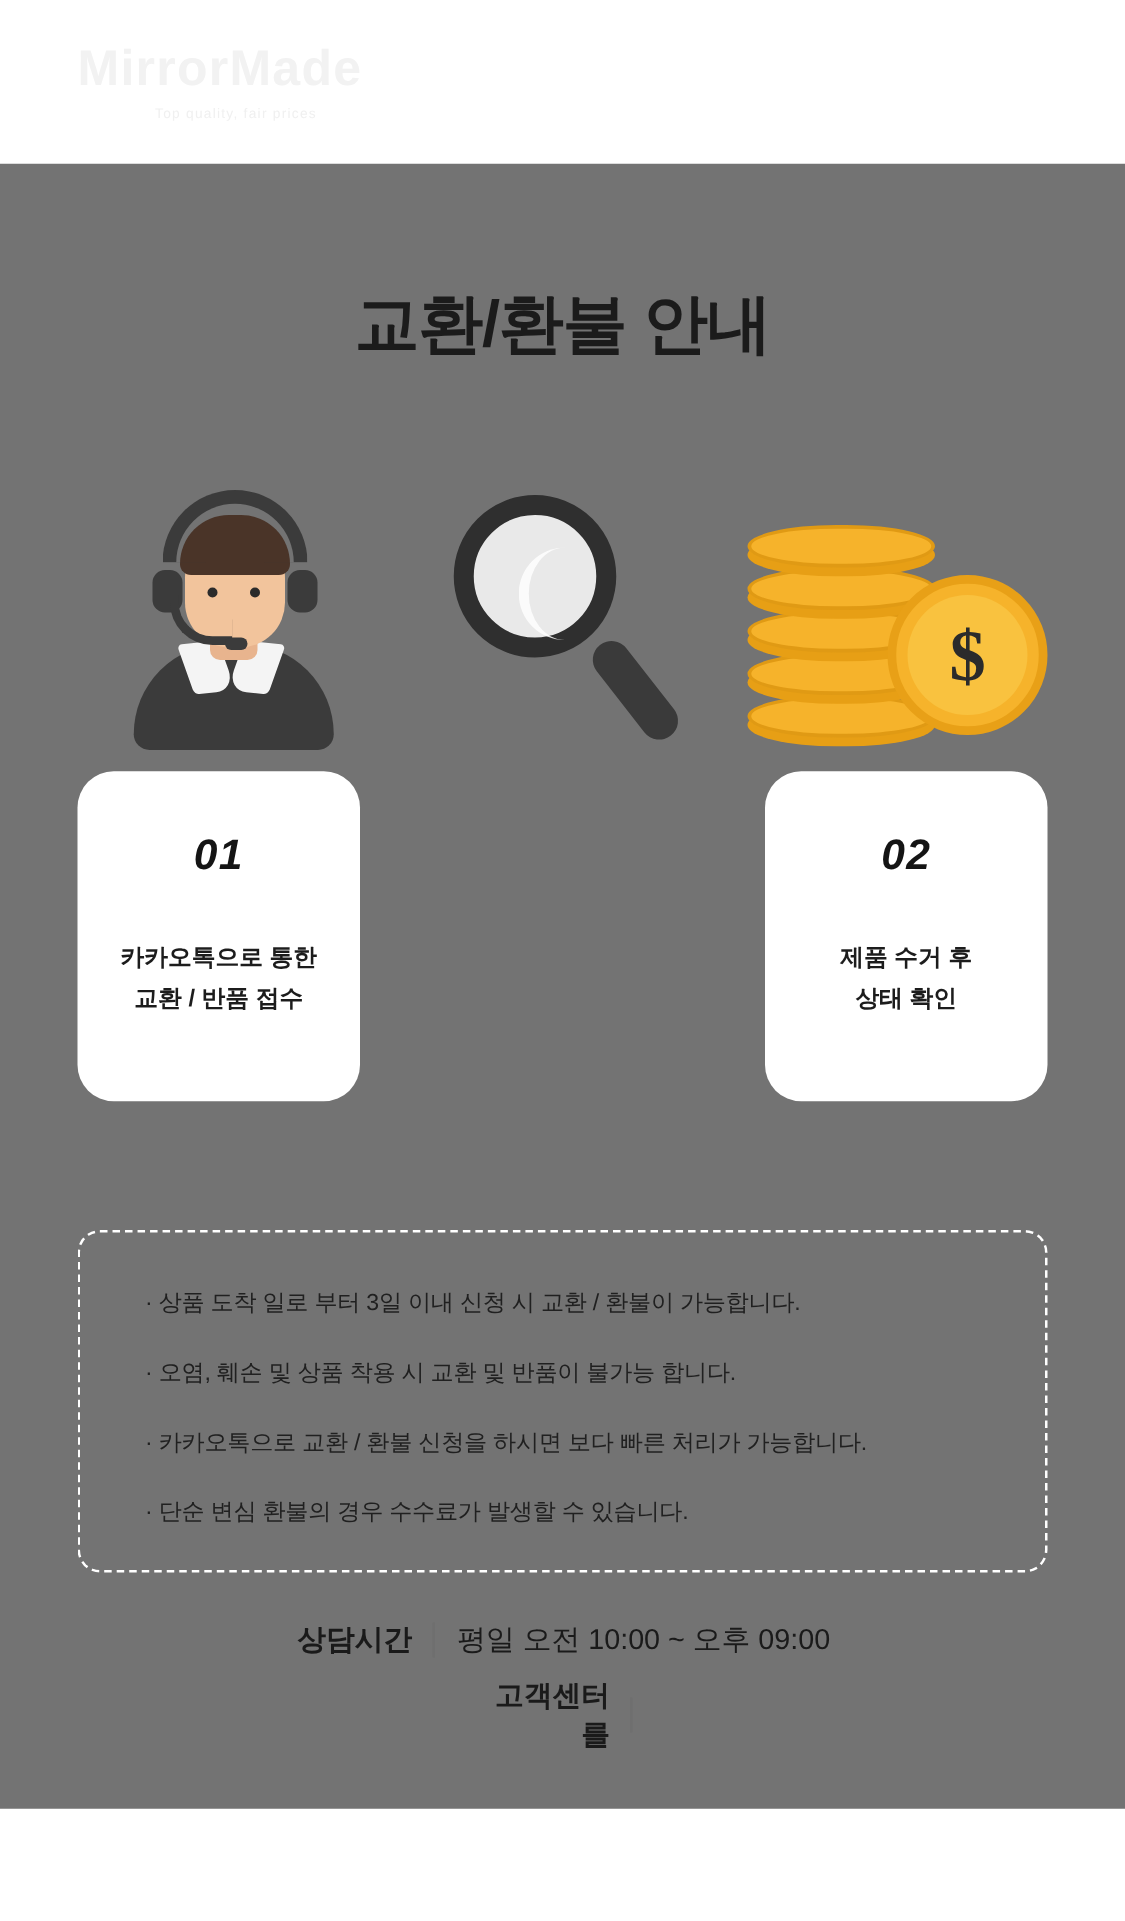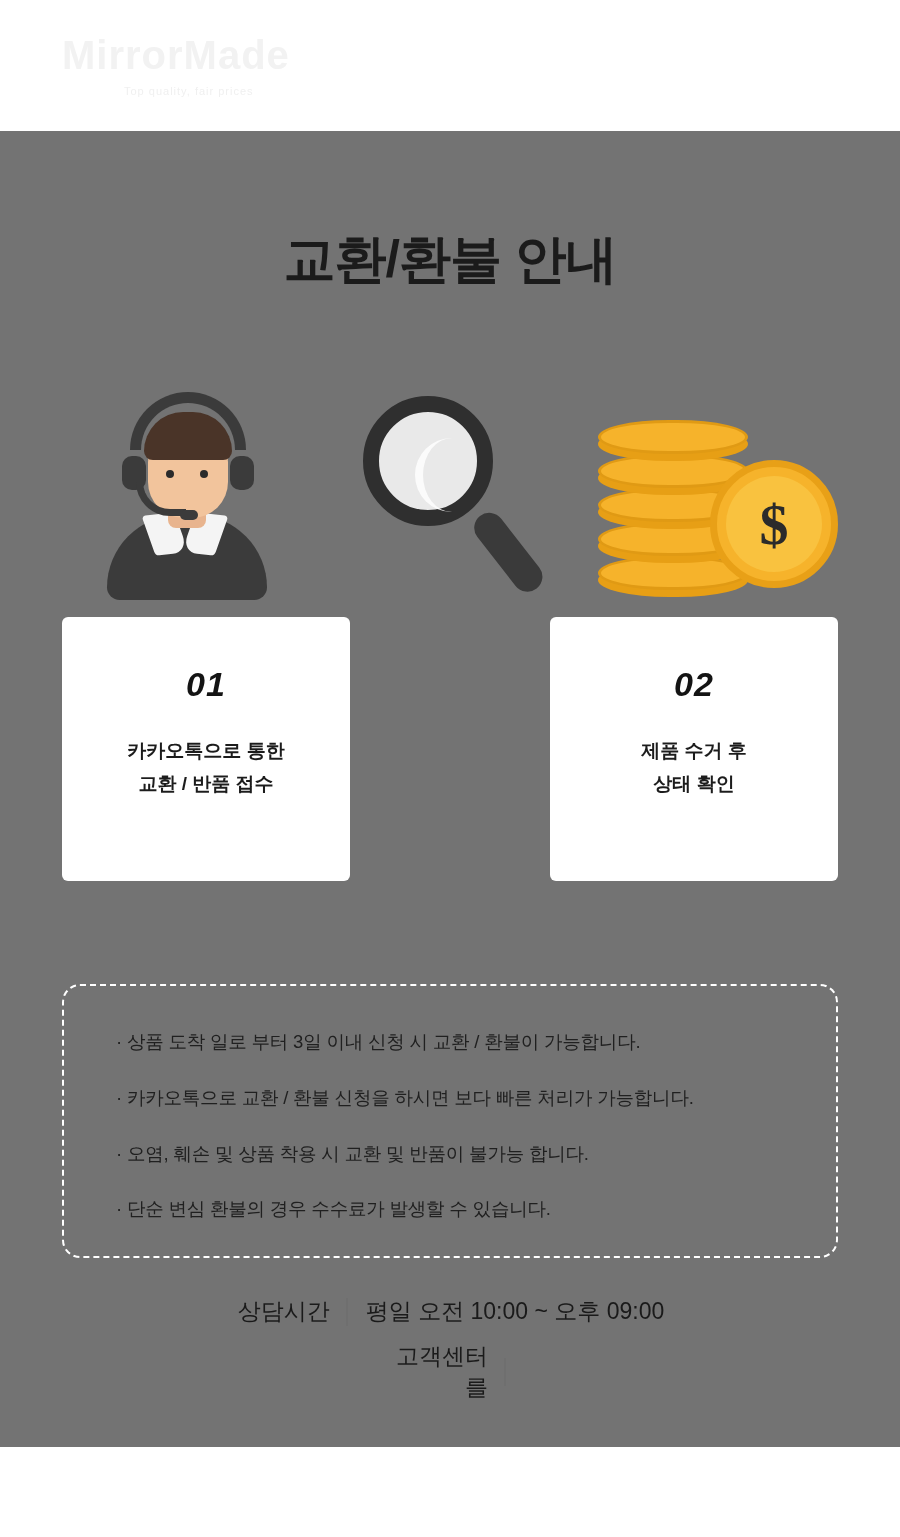--- a/index.html
+++ b/index.html
@@ -153,24 +153,25 @@
     font-family:"Liberation Serif", serif;
   }
 
   
   .cards {
     position:absolute; top:617px; left:62px;
     width:776px; height:264px;
     display:flex; justify-content:space-between;
   }
   .card {
-    width:288px; height:264px;
-    background:#ffffff; border-radius:6px;
+    width:226px; height:264px;
+    background:#ffffff; border-radius:29px;
     display:flex; flex-direction:column; align-items:center;
     padding-top:48px;
+    gap:16px;
   }
   .card .num {
     font-size:34px; font-weight:700; font-style:italic;
     color:#141414; letter-spacing:1px;
   }
   .card .lines { margin-top:30px; text-align:center; }
   .card .line {
     font-size:19px; font-weight:700; color:#1c1c1c;
     line-height:1.75;
   }
@@ -190,21 +191,21 @@
   }
 
   
   .hours {
     position:absolute; top:1296px; left:0;
     width:900px;
     display:flex; flex-direction:column; align-items:center;
     gap:14px;
   }
   .hour-row { display:flex; align-items:center; font-size:23px; color:#1a1a1a; }
-  .hour-label { width:110px; text-align:right; padding-right:16px; font-weight:400; }
+  .hour-label { width:110px; text-align:right; padding-right:16px; font-weight:700; }
   .hour-sep { width:2px; height:28px; background:#6f6f6f; }
   .hour-val { padding-left:18px; font-weight:500; }
 
   
   .bottom-strip {
     position:absolute; bottom:0; left:0; width:900px; height:90px;
     background:#ffffff;
   }
 </style>
 </head>
@@ -281,22 +282,22 @@
         <div class="line">제품 수거 후</div>
         <div class="line">상태 확인</div>
       </div>
     </div>
 
 
   </div>
 
   <div class="notice">
     <div class="item">· 상품 도착 일로 부터 3일 이내 신청 시 교환 / 환불이 가능합니다.</div>
+    <div class="item">· 오염, 훼손 및 상품 착용 시 교환 및 반품이 불가능 합니다.</div>
     <div class="item">· 카카오톡으로 교환 / 환불 신청을 하시면 보다 빠른 처리가 가능합니다.</div>
-    <div class="item">· 오염, 훼손 및 상품 착용 시 교환 및 반품이 불가능 합니다.</div>
     <div class="item">· 단순 변심 환불의 경우 수수료가 발생할 수 있습니다.</div>
   </div>
 
   <div class="hours">
     <div class="hour-row">
       <div class="hour-label">상담시간</div>
       <div class="hour-sep"></div>
       <div class="hour-val">평일 오전 10:00 ~ 오후 09:00</div>
     </div>
     <div class="hour-row">

